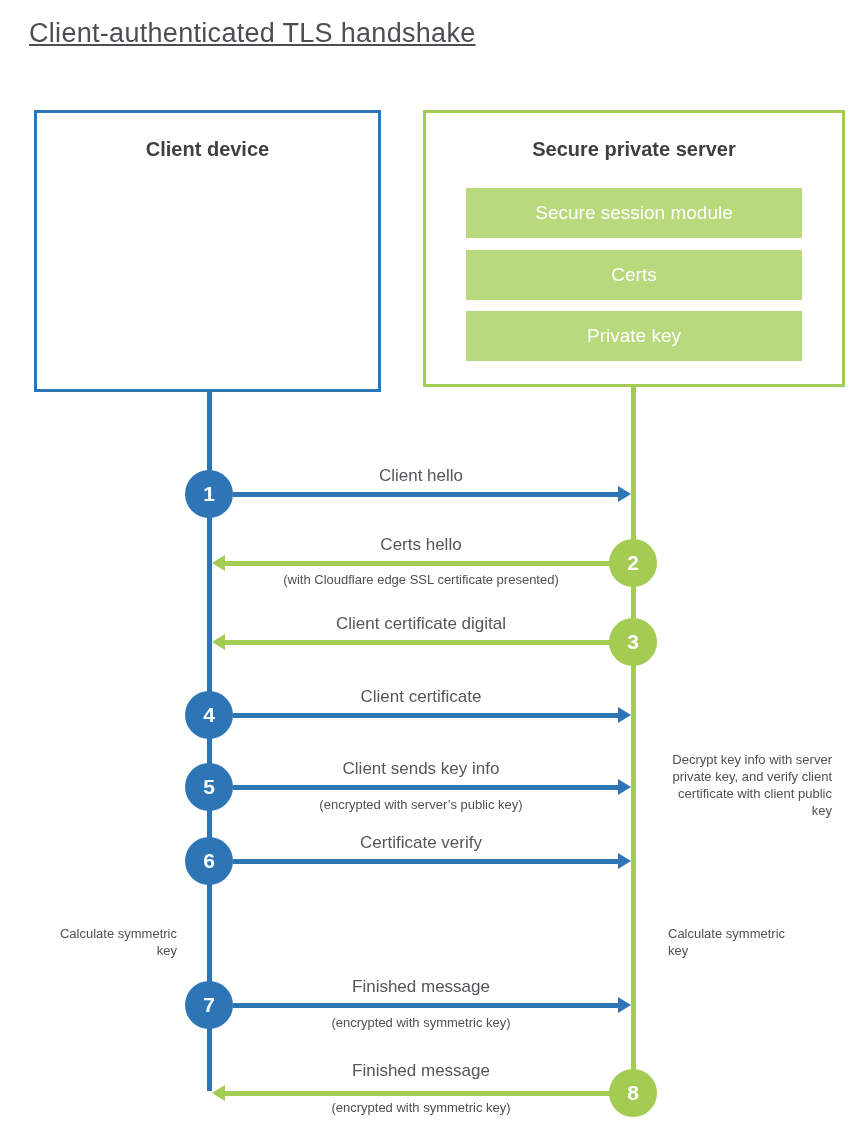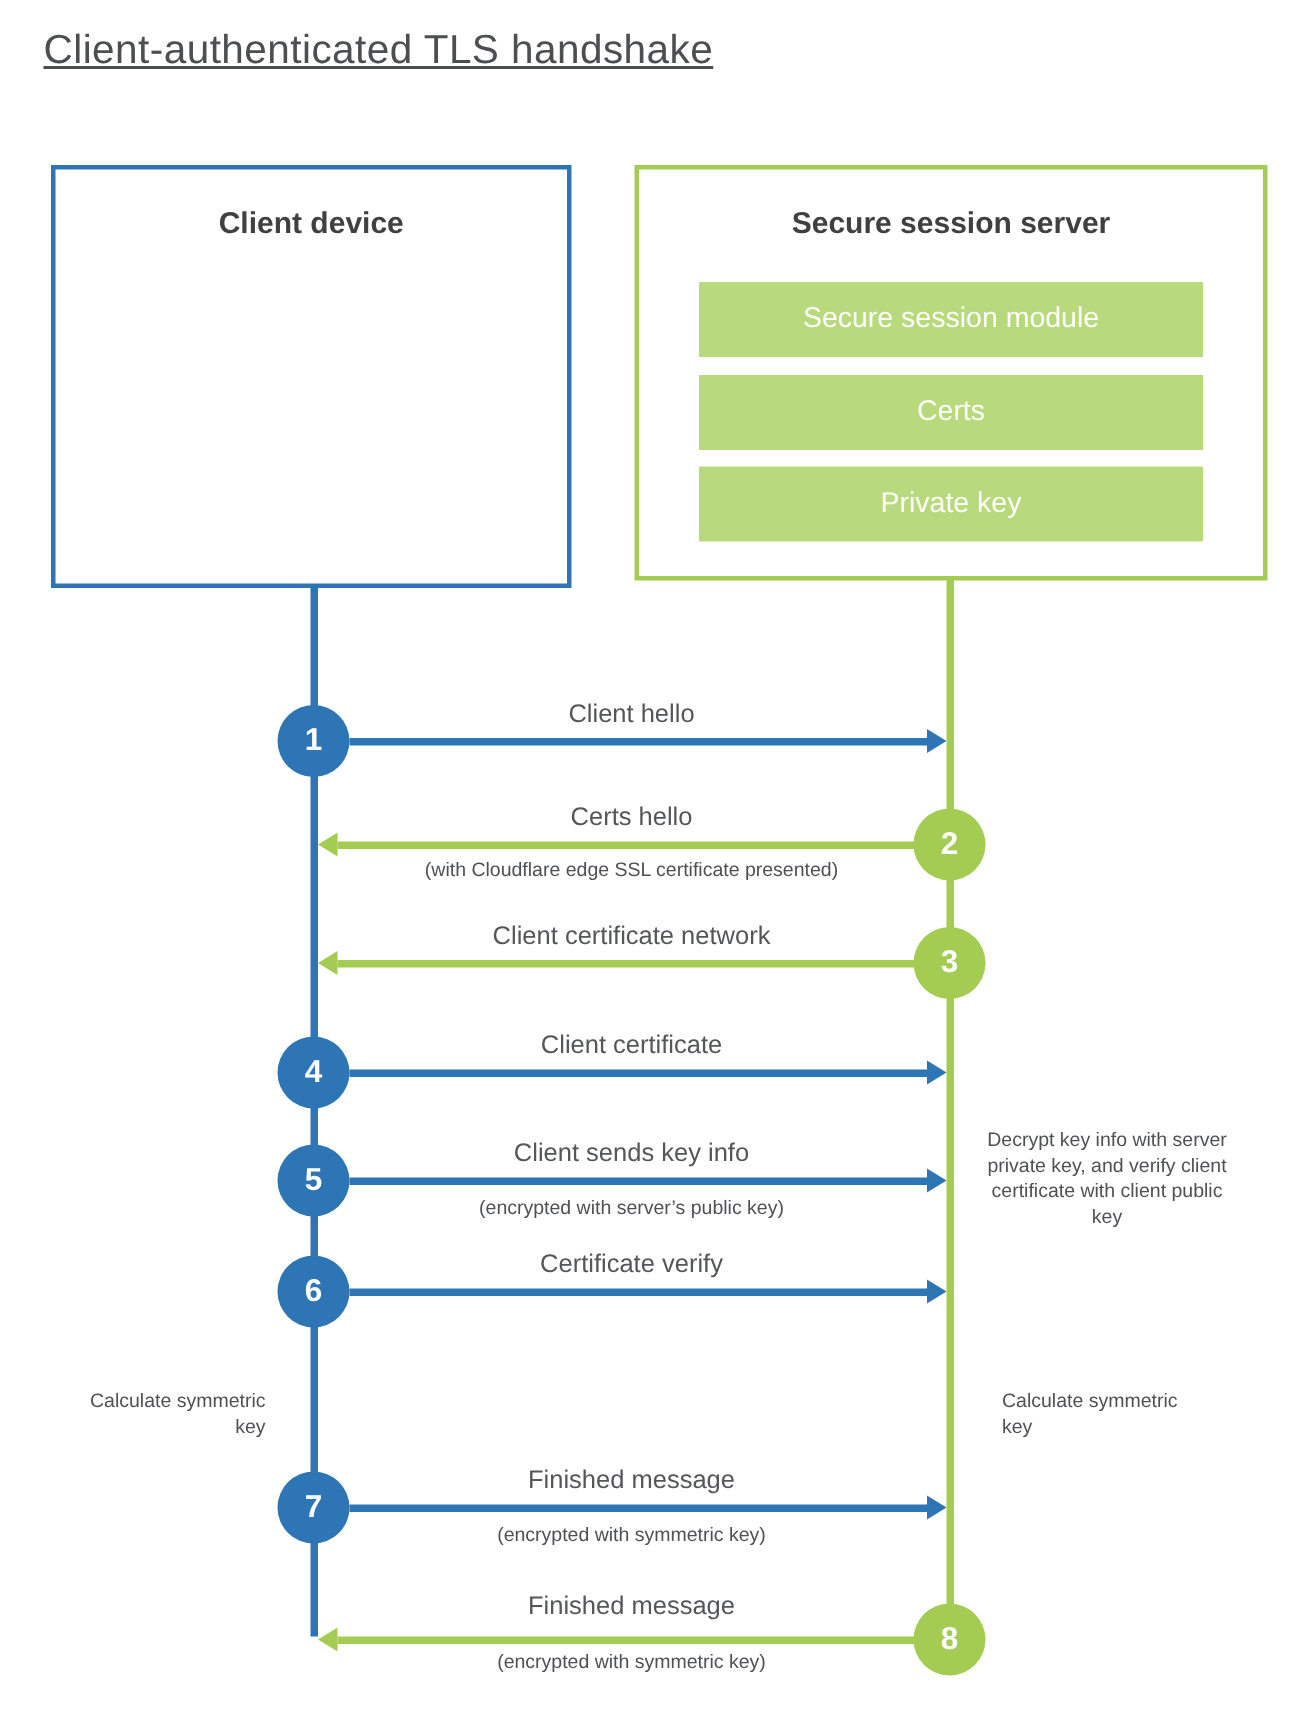--- a/index.html
+++ b/index.html
@@ -42,57 +42,57 @@
   .arrow.left{left:225px;width:385px;}
   .arrow.right::after{content:"";position:absolute;left:100%;top:-6px;width:0;height:0;
     border-top:8px solid transparent;border-bottom:8px solid transparent;border-left:13px solid currentColor;}
   .arrow.left::before{content:"";position:absolute;right:100%;top:-6px;width:0;height:0;
     border-top:8px solid transparent;border-bottom:8px solid transparent;border-right:13px solid currentColor;}
 
   .msg-label{position:absolute;left:221px;width:400px;text-align:center;font-size:17px;color:var(--label);}
   .msg-sub{position:absolute;left:221px;width:400px;text-align:center;font-size:13px;color:var(--sub);}
 
   .side-note{position:absolute;font-size:13px;line-height:17px;color:var(--sub);}
-  .note-decrypt{left:658px;top:751px;width:160px;text-align:center;}
+  .note-decrypt{left:672px;top:751px;width:160px;text-align:right;}
   .note-calc-left{left:37px;top:925px;width:140px;text-align:right;}
   .note-calc-right{left:668px;top:925px;width:140px;text-align:left;}
 </style>
 </head>
 <body>
 
 <div class="canvas">
 
   <div class="page-title">Client-authenticated TLS handshake</div>
 
   <div class="actor-box client"></div>
   <div class="actor-title client">Client device</div>
 
   <div class="actor-box server"></div>
-  <div class="actor-title server">Secure session server</div>
+  <div class="actor-title server">Secure private server</div>
   <div class="inner-rect server-bar b0">Secure session module</div>
   <div class="inner-rect server-bar b1">Certs</div>
   <div class="inner-rect server-bar b2">Private key</div>
 
   <div class="lifeline blue"></div>
   <div class="lifeline green"></div>
 
   <div class="msg-label" style="top:466px">Client hello</div>
   <div class="arrow right blue-c" style="top:492px"></div>
   <div class="circle blue" style="left:185px;top:470px">
       <span>1</span>
     </div>
 
   <div class="msg-label" style="top:535px">Certs hello</div>
   <div class="arrow left green-c" style="top:561px"></div>
   <div class="msg-sub" style="top:572px">(with Cloudflare edge SSL certificate presented)</div>
   <div class="circle green" style="left:609px;top:539px">
       <span>2</span>
     </div>
 
-  <div class="msg-label" style="top:614px">Client certificate network</div>
+  <div class="msg-label" style="top:614px">Client certificate digital</div>
   <div class="arrow left green-c" style="top:640px"></div>
   <div class="circle green" style="left:609px;top:618px">
       <span>3</span>
     </div>
 
   <div class="msg-label" style="top:687px">Client certificate</div>
   <div class="arrow right blue-c" style="top:713px"></div>
   <div class="circle blue" style="left:185px;top:691px">
       <span>4</span>
     </div>

